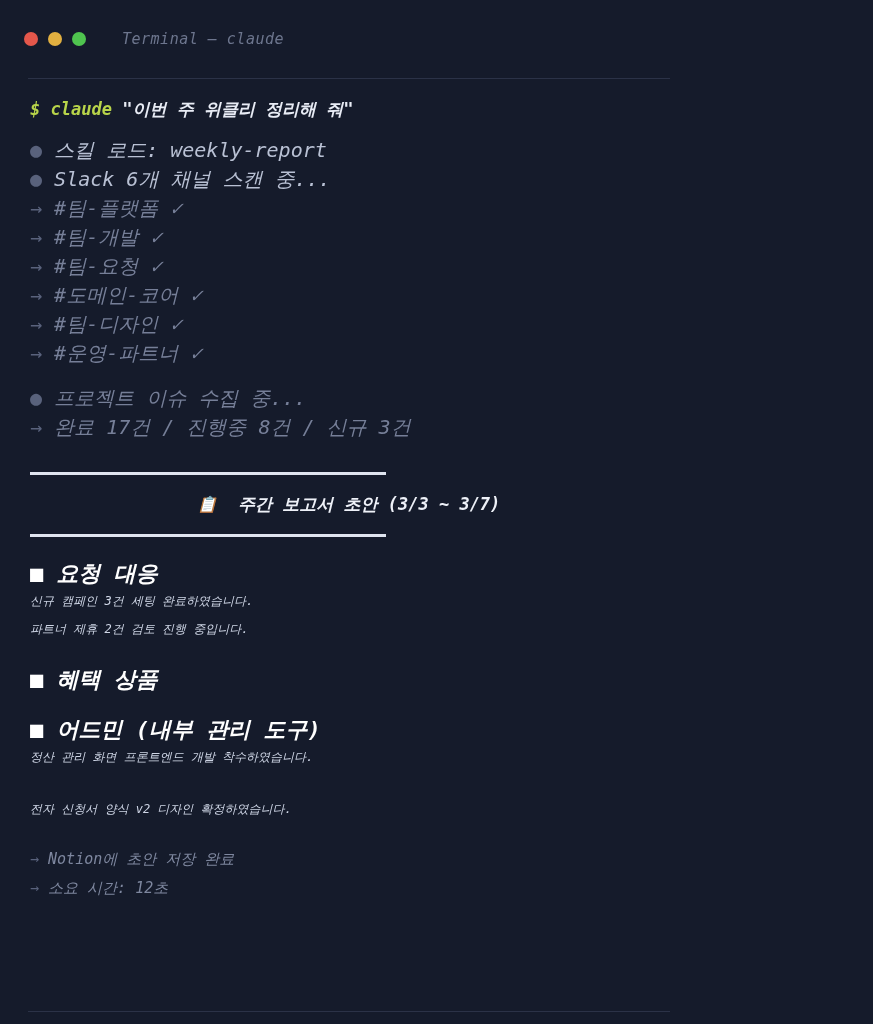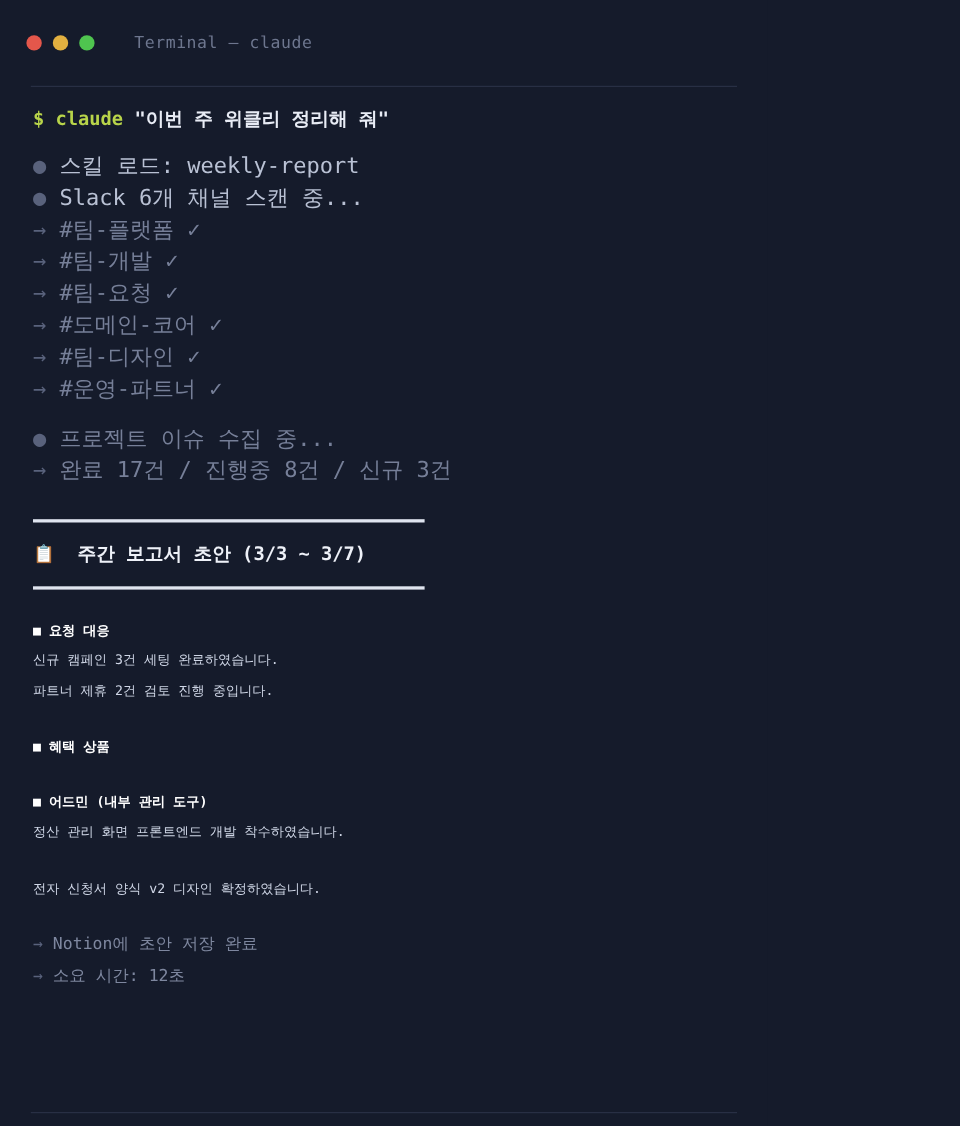--- a/index.html
+++ b/index.html
@@ -13,20 +13,21 @@
     font-family: "DejaVu Sans Mono", "Liberation Mono", monospace;
     color: #c8cee0;
     overflow: hidden;
   }
   .window {
     width: 698px;
     height: 1024px;
     background: #151b2b;
     box-sizing: border-box;
     position: relative;
+    font-style: italic;
   }
   .titlebar {
     height: 78px;
     display: flex;
     align-items: center;
     padding-left: 24px;
     box-sizing: border-box;
   }
   .dots {
     display: flex;
@@ -85,29 +86,30 @@
     background: #dfe4ef;
     width: 356px;
     margin: 14px 0 14px 0;
   }
   .report-title {
     white-space: pre;
     font-size: 17px;
     color: #eef1f8;
     font-weight: bold;
     line-height: 30px;
+    text-align: center;
   }
   .clip-icon { font-size: 16px; }
 
   .section {
     margin-top: 24px;
   }
   .section-head {
     white-space: pre;
-    font-size: 12px;
+    font-size: 22px;
     color: #ffffff;
     font-weight: bold;
     line-height: 26px;
   }
   .sq { color: #ffffff; }
   .section-body .line {
     color: #cfd6e6;
     line-height: 28px;
     font-size: 12px;
   }

